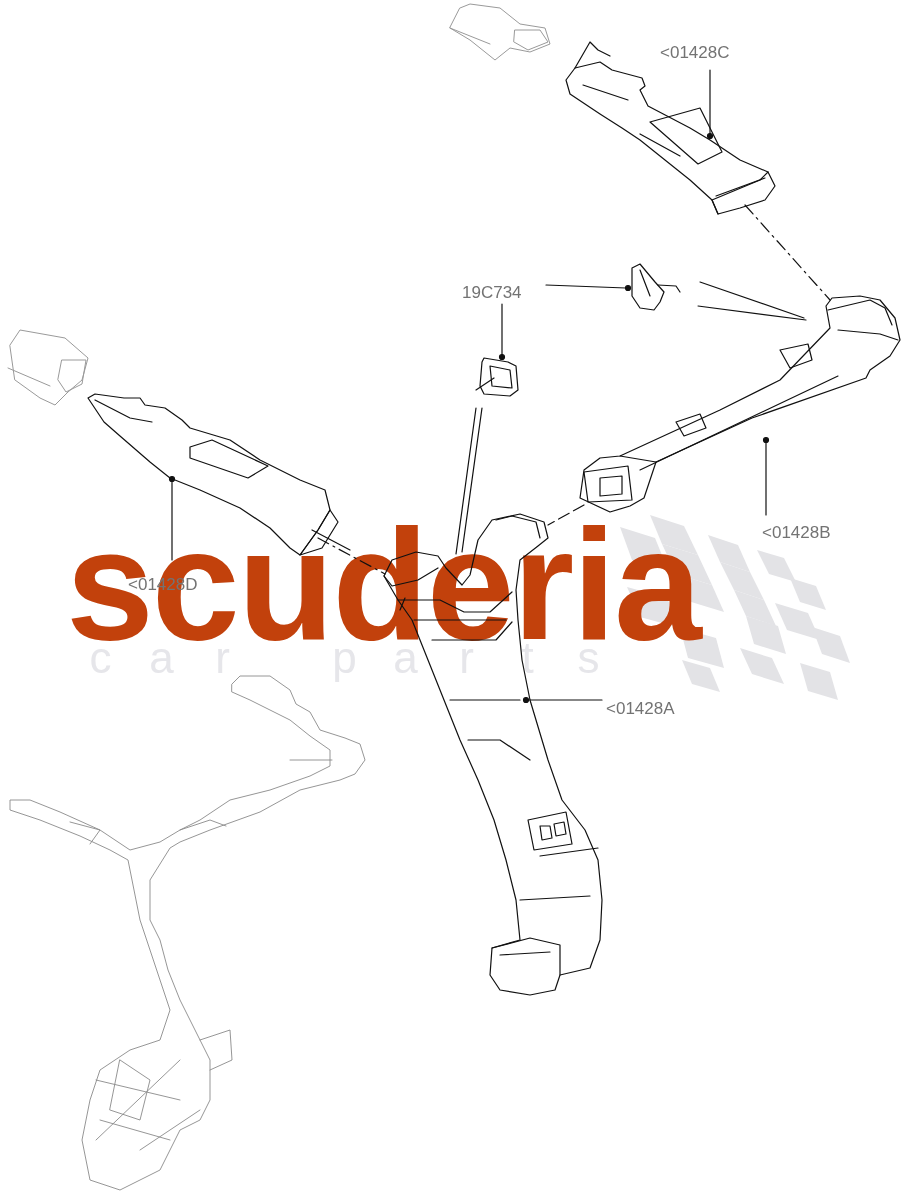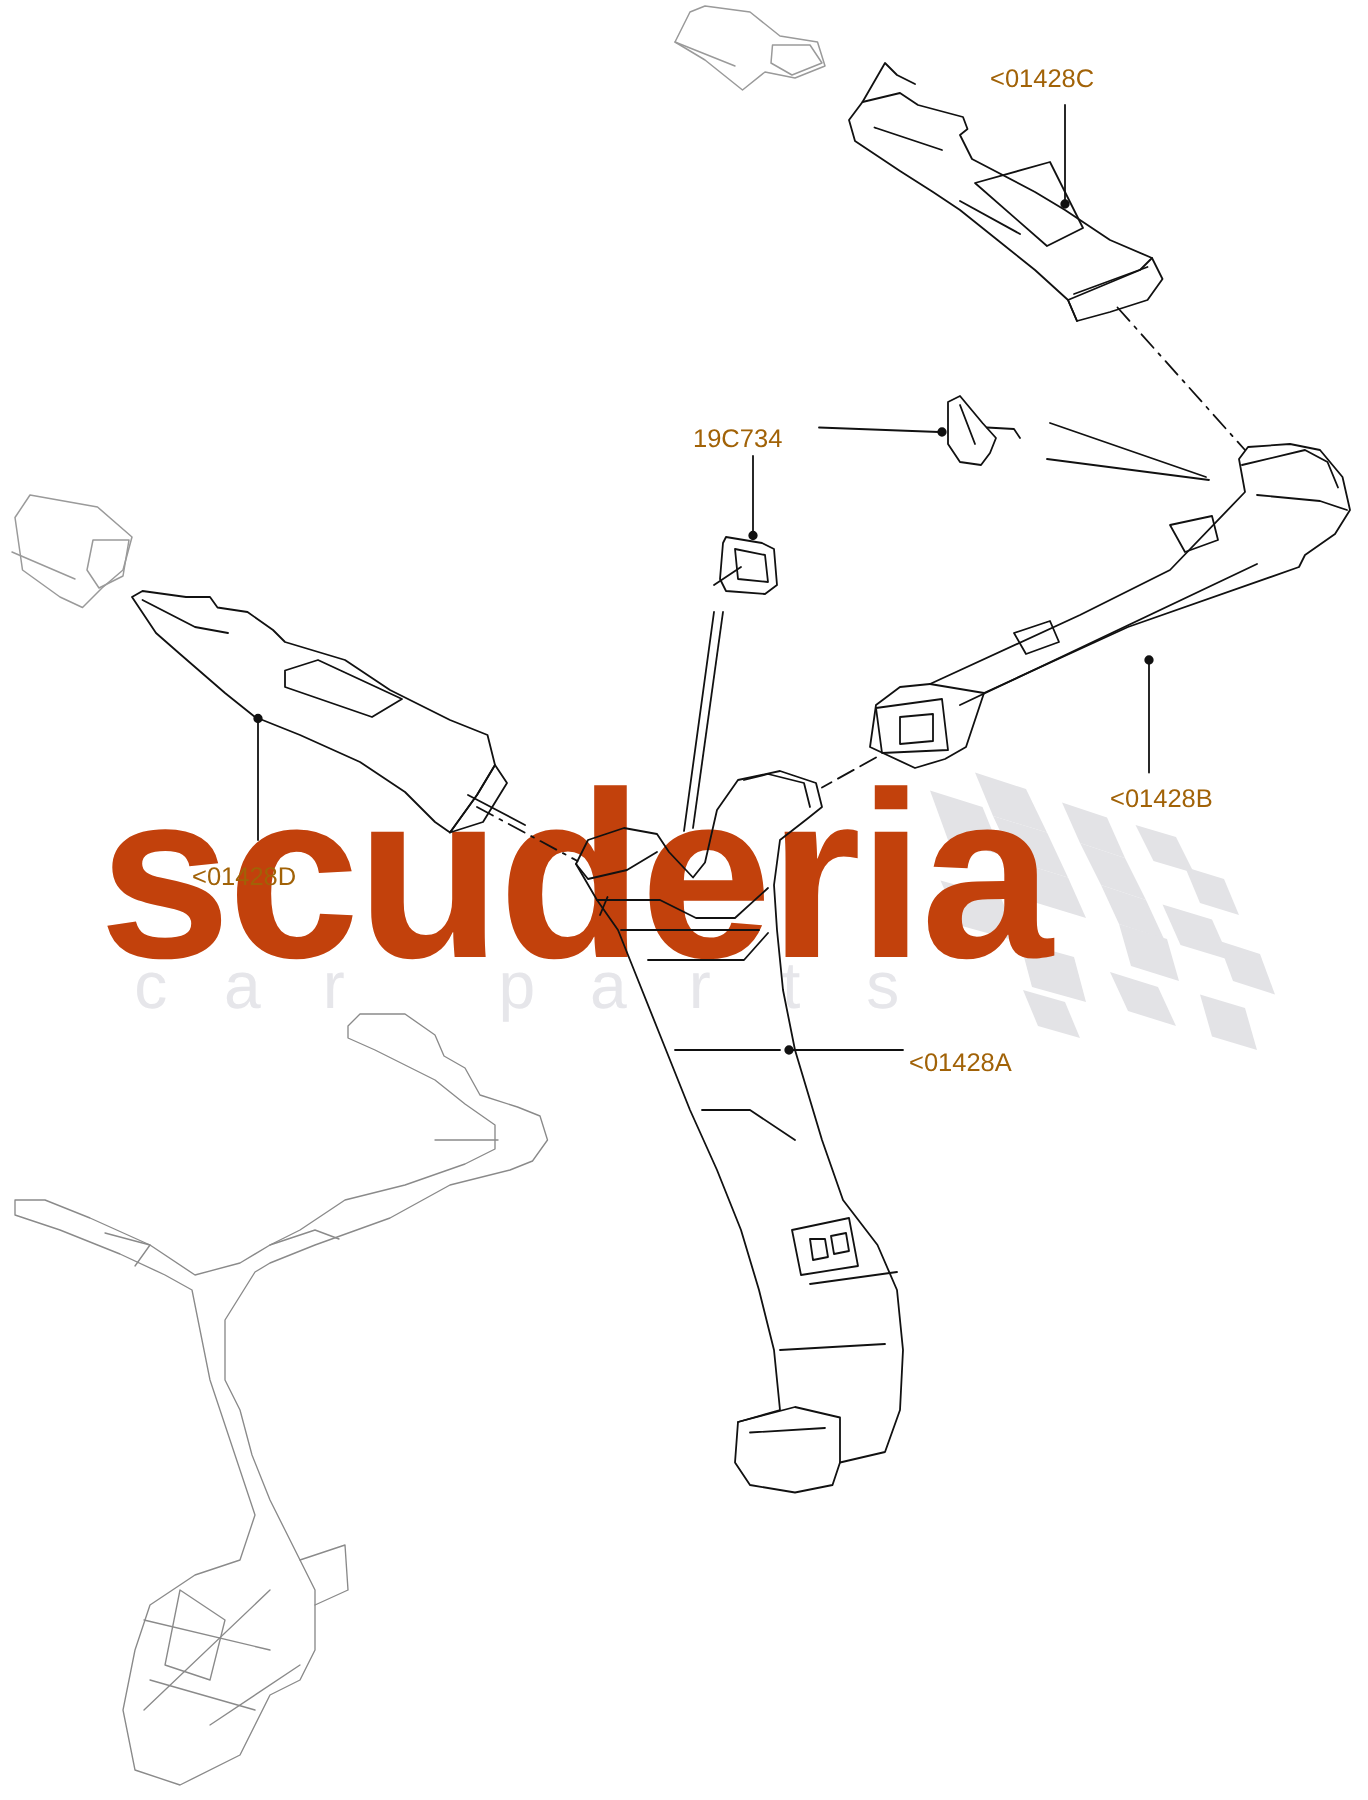--- a/index.html
+++ b/index.html
@@ -2,21 +2,21 @@
 <html><head>
 <meta charset="utf-8">
 <style>
   html, body { margin: 0; padding: 0; background: #ffffff; }
   body { width: 912px; height: 1200px; position: relative; overflow: hidden; font-family: "Liberation Sans", sans-serif; }
   .wm-scuderia { position: absolute; left: 66px; top: 505px; font-family: "Liberation Sans", sans-serif; font-weight: bold; font-size: 158px; letter-spacing: -2px; color: #c2410c; line-height: 1; z-index: 0; }
   .wm-carparts { position: absolute; left: 70px; top: 636px; font-family: "Liberation Sans", sans-serif; font-size: 44px; color: #e6e6ea; line-height: 1; z-index: 0; display: flex; gap: 0; }
   .wm-carparts span { display: inline-block; width: 61px; text-align: center; }
   .checker { position: absolute; left: 0; top: 0; z-index: 0; }
   svg.drawing { position: absolute; left: 0; top: 0; z-index: 1; }
-  .label { position: absolute; font-size: 17px; color: #a16207; z-index: 2; white-space: nowrap; line-height: 1; }
+  .label { position: absolute; font-size: 17px; color: #737373; z-index: 2; white-space: nowrap; line-height: 1; }
 </style>
 </head>
 <body>
 
 <svg class="checker" width="912" height="1200" viewBox="0 0 912 1200">
   <g fill="#e3e3e6">
     <polygon points="620,527 655,538 668,570 632,560"></polygon>
     <polygon points="650,515 684,526 698,555 662,544"></polygon>
     <polygon points="662,544 698,555 712,585 676,574"></polygon>
     <polygon points="708,535 738,545 750,572 720,562"></polygon>
@@ -156,14 +156,14 @@
     <path d="M96,1080 L180,1100"></path>
     <path d="M100,1120 L170,1140"></path>
     <path d="M96,1140 L180,1060"></path>
     <path d="M140,1150 L200,1110"></path>
   </g>
 </svg>
 
 <div class="label" style="left:660px; top:44px;">&lt;01428C</div>
 <div class="label" style="left:462px; top:284px;">19C734</div>
 <div class="label" style="left:128px; top:576px;">&lt;01428D</div>
-<div class="label" style="left:740px; top:524px;">&lt;01428B</div>
+<div class="label" style="left:762px; top:524px;">&lt;01428B</div>
 <div class="label" style="left:606px; top:700px;text-align:right;">&lt;01428A</div>
 
 </body></html>

